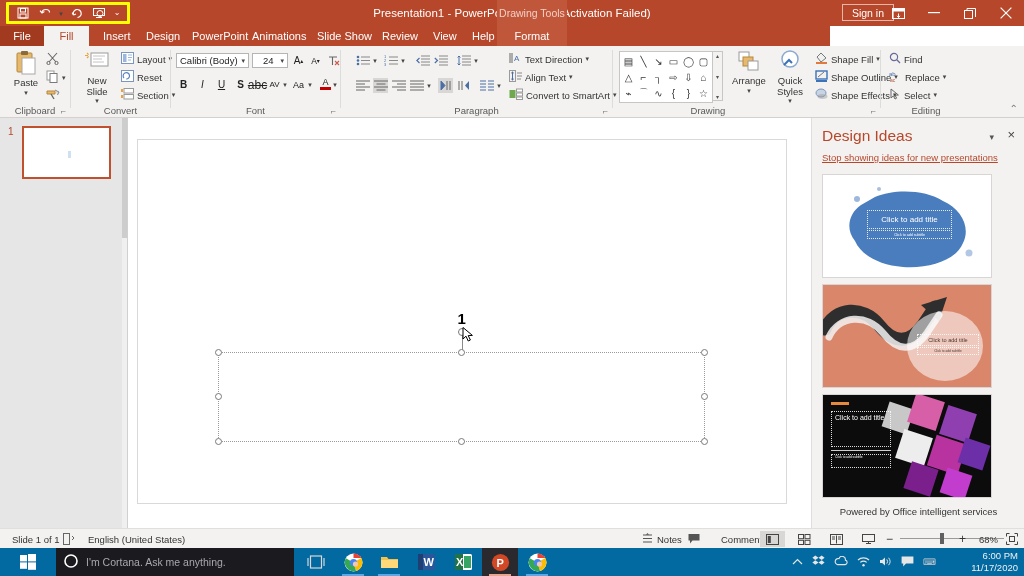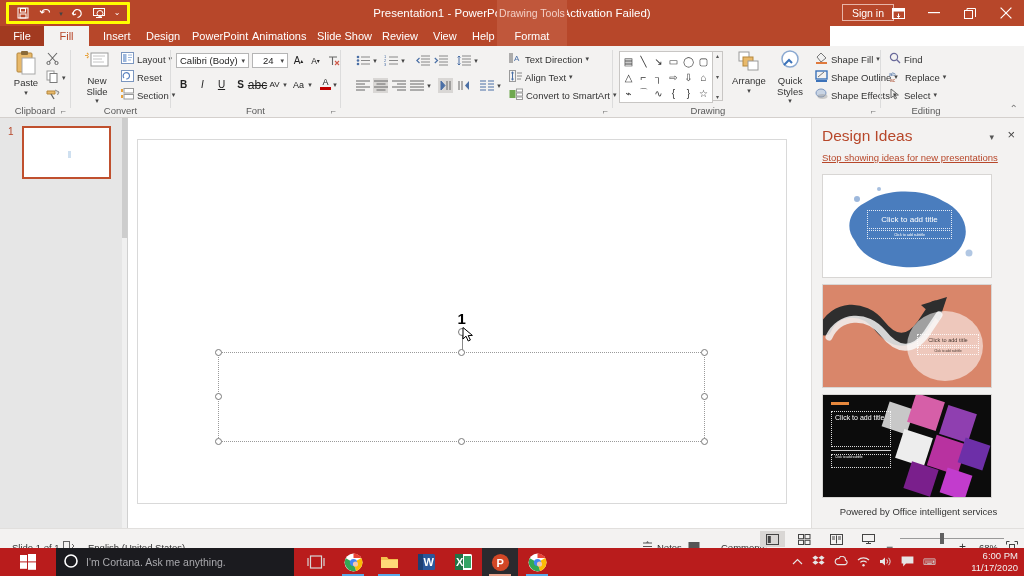--- a/index.html
+++ b/index.html
@@ -194,33 +194,33 @@
   .ph-box-mini {
     position:absolute; border:1px dotted rgba(255,255,255,.85);
     display:flex; align-items:center; justify-content:center; color:#fff;
   }
 
   
   .statusbar {
     position:absolute; left:0; top:528px; width:1024px; height:20px;
     background:#f3f2f1; border-top:1px solid #e1dfdd; font-size:9.5px; color:#333;
   }
-  .sb-item { position:absolute; top:8px; height:20px; display:flex; align-items:center; gap:4px;text-align:center; }
+  .sb-item { position:absolute; top:0; height:20px; display:flex; align-items:center; gap:4px;text-align:center; }
   .viewbtn {
     position:absolute; top:2px; width:25px; height:16px;
     display:flex; align-items:center; justify-content:center; color:#444;
   }
   .viewbtn.sel { background:#d9d7d5; }
   .zoomtrack { position:absolute; top:9px; width:104px; height:1px; background:#9a9a9a; }
   .zoomthumb { position:absolute; top:4px; width:4px; height:11px; background:#606060; }
 
   
   .taskbar {
     position:absolute; left:0; top:548px; width:1024px; height:28px;
-    background:#b91c1c;
+    background:#0369a1;
   }
   .tb-start { position:absolute; left:8px; top:0; width:40px; height:28px;
     display:flex; align-items:center; justify-content:center; }
   .tb-search {
     position:absolute; left:56px; top:0; width:238px; height:28px;
     background:#1b1b1f; display:flex; align-items:center; gap:8px; padding-left:8px;
     font-size:10.5px; color:#a9a9ad;
   }
   .tb-icon {
     position:absolute; top:0; width:36px; height:28px;
@@ -594,20 +594,21 @@
           <svg width="14" height="12" viewBox="0 0 14 12">
               <rect x="0.5" y="2" width="6" height="8" fill="#6fa84f"></rect>
               <rect x="7.5" y="1" width="6" height="3" fill="#fff" stroke="#9a9a9a"></rect>
               <rect x="7.5" y="5" width="6" height="3" fill="#fff" stroke="#9a9a9a"></rect>
               <rect x="7.5" y="9" width="6" height="2.5" fill="#fff" stroke="#9a9a9a"></rect>
             </svg>
         </span>
         <span>Convert to SmartArt</span>
         <span class="caret">▾</span>
       </div>
+      <div class="grp-label">Paragraph</div>
       <div class="dlg-launcher" style="right:4px">⌐</div>
     </div>
     <div class="grp-sep" style="left:612px"></div>
 
     <div class="grp" style="left:613px;width:267px">
       <div class="shapegal" style="left:6px;top:5px">
         <div>▤</div>
         <div>╲</div>
         <div>↘</div>
         <div>▭</div>

